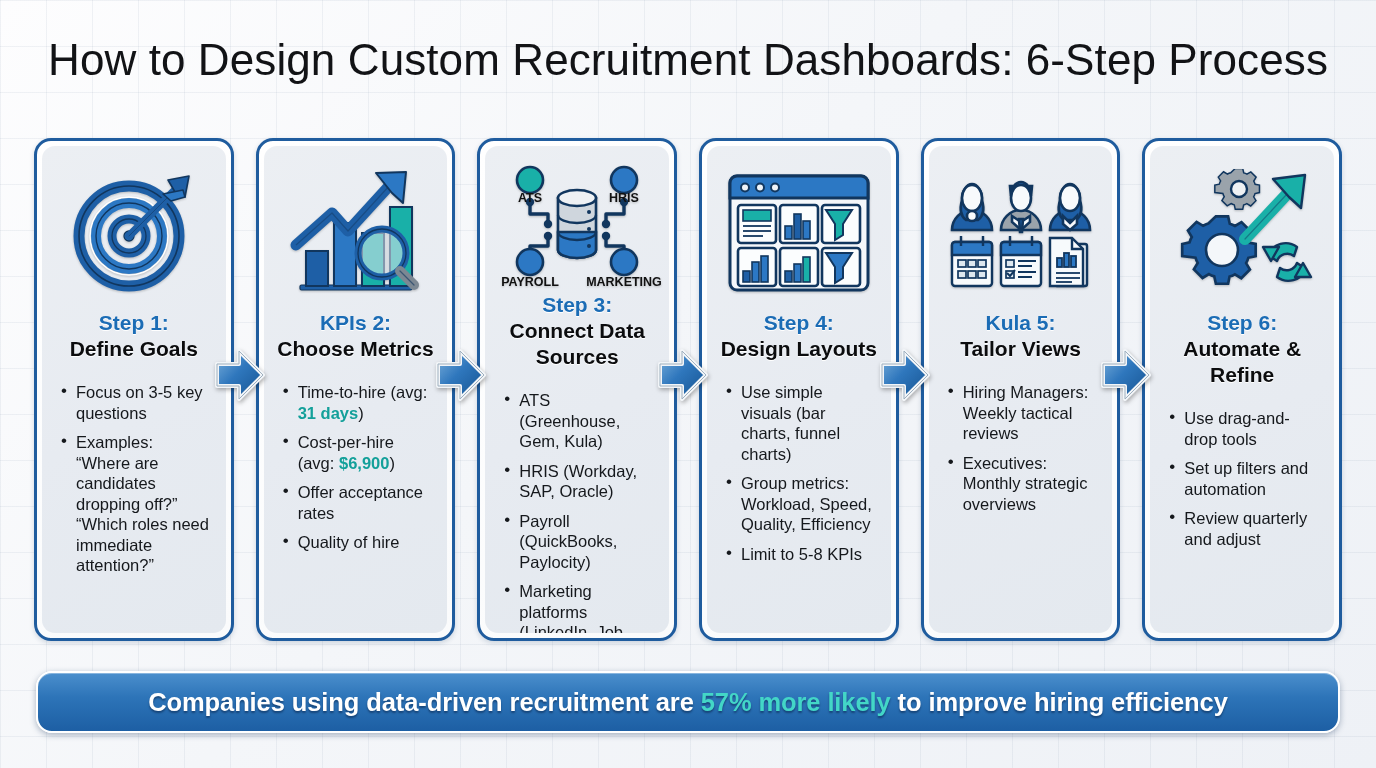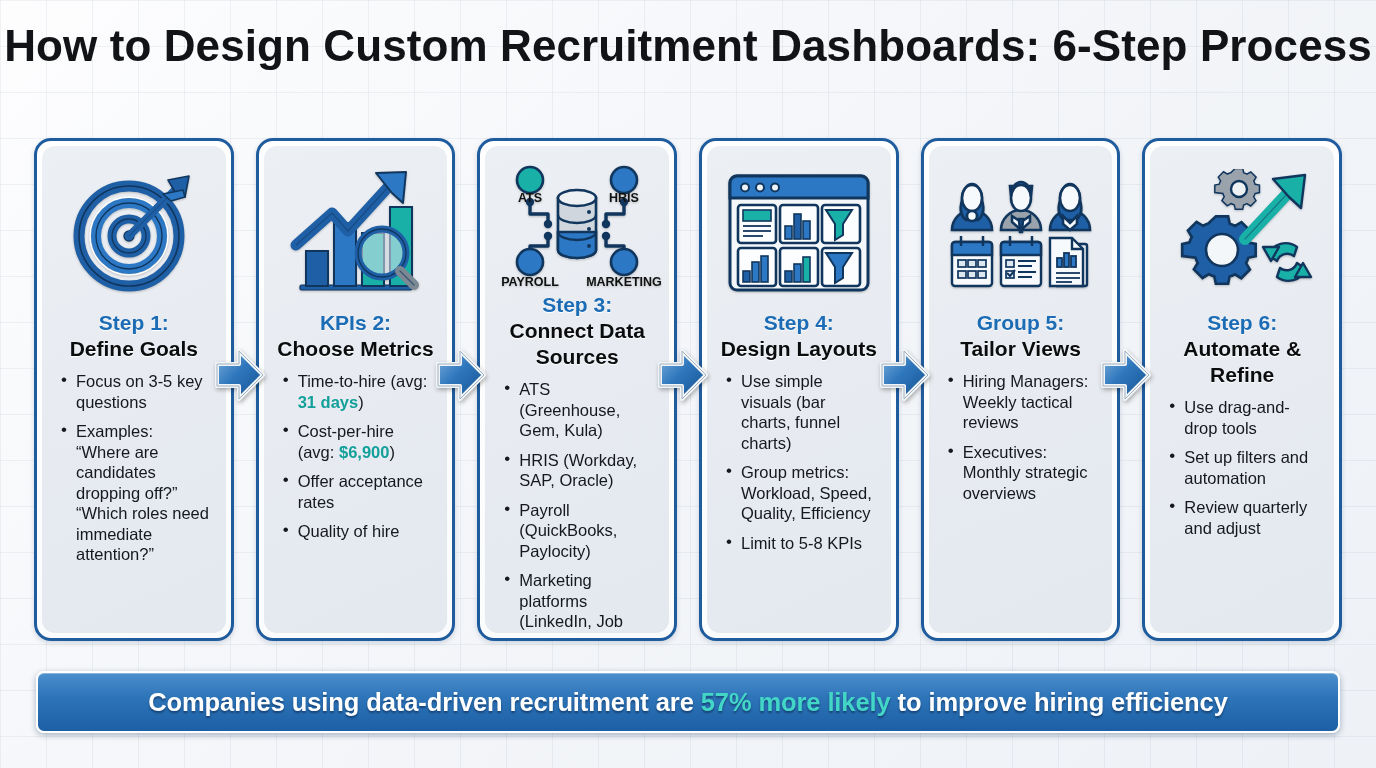--- a/index.html
+++ b/index.html
@@ -8,23 +8,23 @@
     font-family:"Liberation Sans", sans-serif;
     background:
       repeating-linear-gradient(to right, rgba(120,140,165,0.10) 0 1px, transparent 1px 46px),
       repeating-linear-gradient(to bottom, rgba(120,140,165,0.10) 0 1px, transparent 1px 46px),
       linear-gradient(135deg,#fdfdfe 0%,#f4f6f9 45%,#eef1f6 100%);
     position:relative;
   }
 
   
   #title {
-    position:absolute; left:0; top:20px; width:100%;
+    position:absolute; left:0; top:34px; width:100%;
     text-align:center; font-size:44px; line-height:52px;
-    color:#121316; letter-spacing:0.1px; font-weight:700;
+    color:#121316; letter-spacing:0.1px; font-weight:400;
     white-space:nowrap;
   }
 
   
   #cards {
     position:absolute; left:34px; top:138px; width:1308px; height:503px;
     display:flex; gap:22px;
   }
   .card {
     position:relative; flex:1 1 0; min-width:0;
@@ -47,21 +47,21 @@
   .step-label {
     font-size:21px; font-weight:bold; color:#1b6cb5;
     text-align:center; line-height:25px; margin-top:2px;
     text-shadow:0 1px 0 #fff;
   }
   .step-title {
     font-size:21px; font-weight:bold; color:#0b0c0e;
     text-align:center; line-height:26px; margin-top:1px;
     text-shadow:0 1px 0 #fff;
   }
-  .bullets { margin-top:9px; width:100%; padding:0 4px 0 8px; }
+  .bullets { margin-top:20px; width:100%; padding:0 4px 0 8px; }
   .bullets li {
     list-style:none; position:relative;
     font-size:16.5px; line-height:20.5px; color:#15181c;
     margin-bottom:9px; padding-left:16px;
   }
   .bullets li:before {
     content:"•"; position:absolute; left:1px; top:-1px;
     font-size:17px; color:#15181c;
   }
   .hl { color:#13a09a; font-weight:bold;text-align:right; }
@@ -69,21 +69,21 @@
   
   .conn {
     position:absolute; top:205px; right:-34px; width:50px; height:58px;
     z-index:6; pointer-events:none;
   }
   .conn svg { display:block; filter:drop-shadow(1px 2px 2px rgba(0,0,0,.30)); }
 
   
   #banner {
     position:absolute; left:36px; top:671px; width:1304px; height:62px;
-    border-radius:8px;
+    border-radius:16px;
     background:linear-gradient(180deg,#4b8fcd 0%,#2d74b8 42%,#1d5fa4 100%);
     border:2px solid #ffffff;
     box-shadow:0 2px 6px rgba(20,50,90,.35), inset 0 1px 0 rgba(255,255,255,.35);
     display:flex; align-items:center; justify-content:center;
   }
   #banner-text {
     font-size:25.5px; font-weight:bold; color:#ffffff;
     text-shadow:0 2px 2px rgba(0,20,50,.45);
     white-space:nowrap; letter-spacing:-0.1px;
   }
@@ -358,21 +358,21 @@
                 <rect x="126" y="84" width="5" height="11"></rect>
               </g>
       <g stroke-width="1.8">
                 <path d="M111 101 h24"></path>
                 <path d="M111 106 h24"></path>
                 <path d="M111 110 h16"></path>
               </g>
     </g>
   </svg>
         </div>
-        <div class="step-label">Group 5:</div>
+        <div class="step-label">Kula 5:</div>
         <div class="step-title">Tailor Views</div>
         <ul class="bullets">
           <li><span>Hiring Managers: Weekly tactical reviews</span></li>
           <li><span>Executives: Monthly strategic overviews</span></li>
         </ul>
       </div>
       <div class="conn">
   <svg width="50" height="58" viewBox="0 0 50 58">
     <defs>
       <linearGradient id="ag" x1="0" y1="0" x2="1" y2="1">

